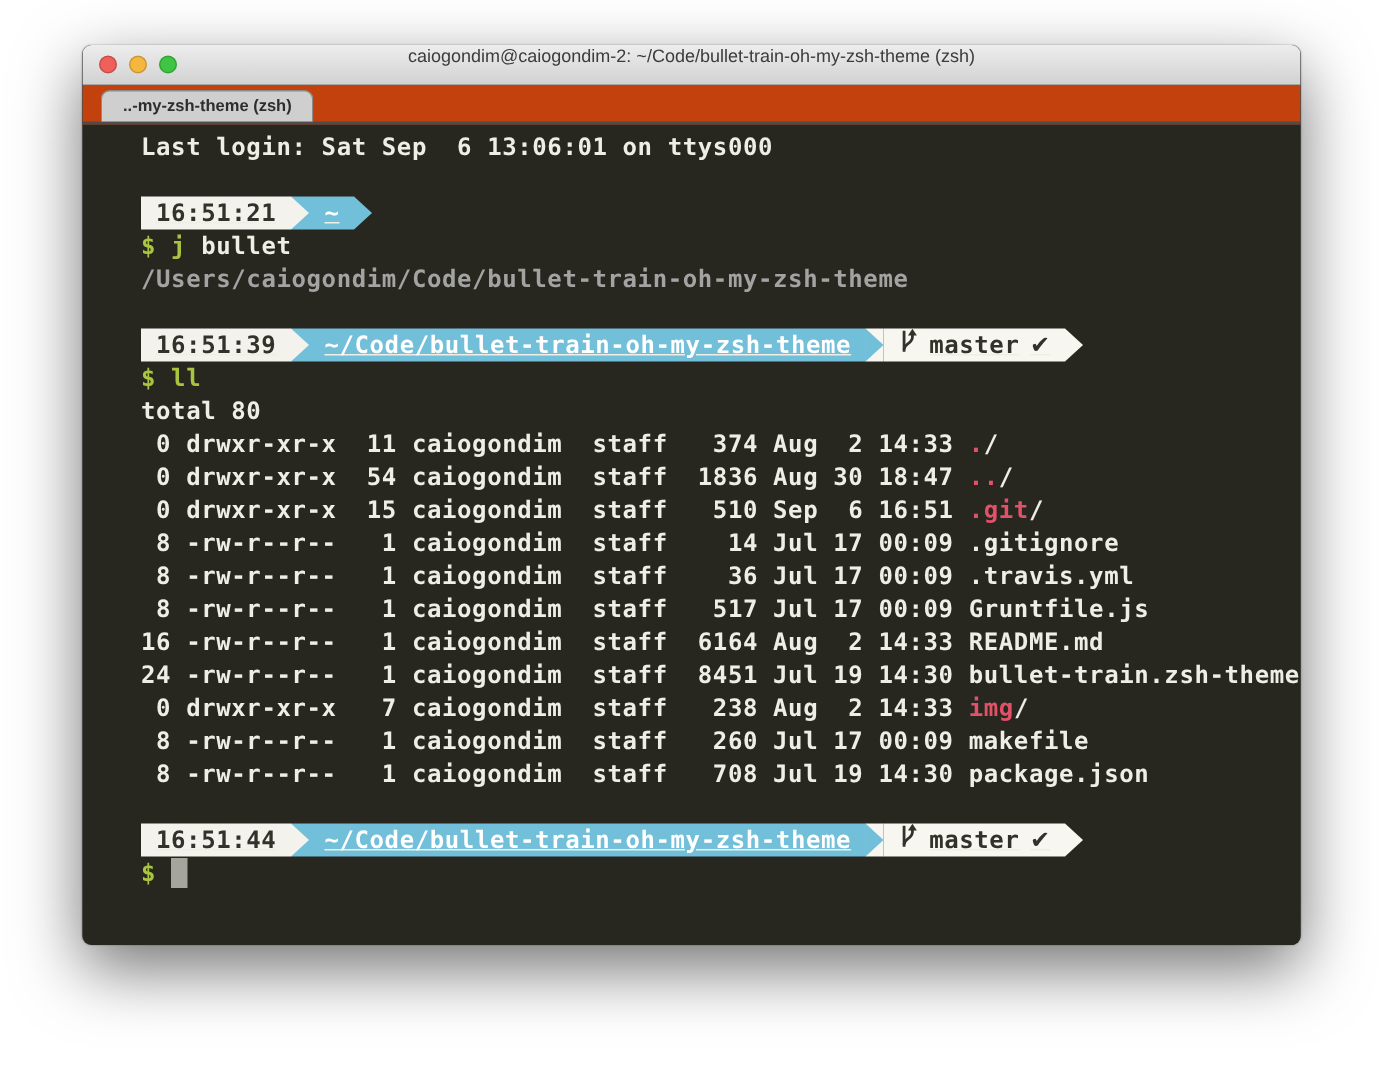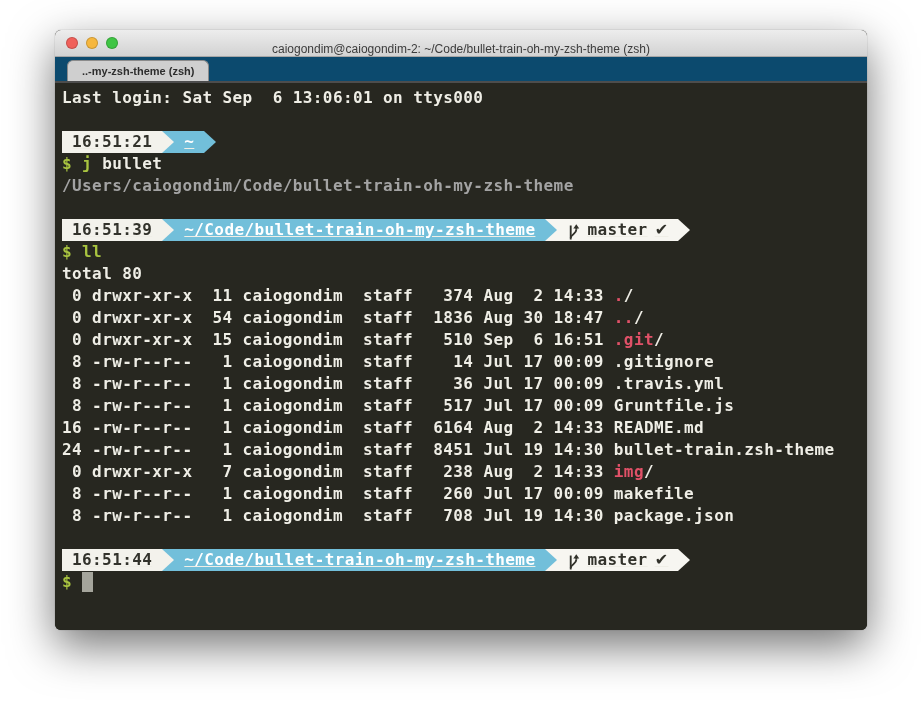--- a/index.html
+++ b/index.html
@@ -10,49 +10,49 @@
   }
   .window{
     position:absolute;left:55px;top:30px;width:812px;height:600px;
     border-radius:6px;overflow:hidden;
     box-shadow:0 16px 45px rgba(0,0,0,.55),0 0 1px rgba(0,0,0,.5);
     background:#272720;
   }
   .titlebar{
     height:26px;background:linear-gradient(#ededed,#d2d2d2);
     border-bottom:1px solid #a6a6a6;position:relative;
-    display:flex;align-items:flex-end;justify-content:center;
+    display:flex;align-items:flex-start;justify-content:center;
   }
   .lights{position:absolute;left:11px;top:7px;display:flex;gap:8px;}
   .light{width:12px;height:12px;border-radius:50%;box-shadow:inset 0 0 0 1px rgba(0,0,0,.18);}
   .title{font-size:12px;color:#3c3c3c;}
-  .tabbar{height:24px;background:#0c4a6e;border-bottom:2px solid #4d4d4d;position:relative;}
+  .tabbar{height:24px;background:#c2410c;border-bottom:2px solid #4d4d4d;position:relative;}
   .tab{
     position:absolute;left:12px;bottom:0;height:20px;padding:0 14px;
     background:#cfcfcf;border:1px solid #8b8b8b;border-bottom:none;
     border-radius:6px 6px 0 0;display:flex;align-items:center;justify-content:center;
     font-size:11px;font-weight:bold;color:#2d2d2d;
   }
   .screen{
     height:548px;background:#272720;padding:4px 7px;
     font-family:"DejaVu Sans Mono",monospace;font-weight:bold;
     font-size:16px;line-height:22px;letter-spacing:.4px;
-    color:#efeee6;white-space:pre;
+    color:#efeee6;white-space:pre;margin-left:32px;
   }
   .tline{height:22px;}
   .c-fg{color:#efeee6}.c-green{color:#a9c440}.c-red{color:#a3a3a3}.c-pink{color:#e15168}
   .prompt-row{display:flex;align-items:stretch;height:22px;text-decoration:underline;}
   .seg{display:flex;align-items:center;padding:0 10px;height:22px;flex:none;}
   .pl-arrow{width:12px;height:22px;position:relative;flex:none;}
   .pl-arrow i{
     position:absolute;left:0;top:0;width:0;height:0;display:block;
     border-top:11px solid transparent;border-bottom:11px solid transparent;
     border-left:12px solid #000;
   }
-  .git-inner{display:flex;align-items:flex-end;gap:7px;}
+  .git-inner{display:flex;align-items:flex-start;gap:7px;}
   .git-check{font-family:"DejaVu Sans",sans-serif;font-weight:bold;}
   .cursor{display:inline-block;width:11px;height:20px;vertical-align:middle;margin-bottom:2px;}
 </style>
 </head>
 <body>
 
 <div class="window">
   <div class="titlebar">
     <div class="lights">
       <span class="light" id="light-close" style="background: rgb(240, 96, 90);"></span>

